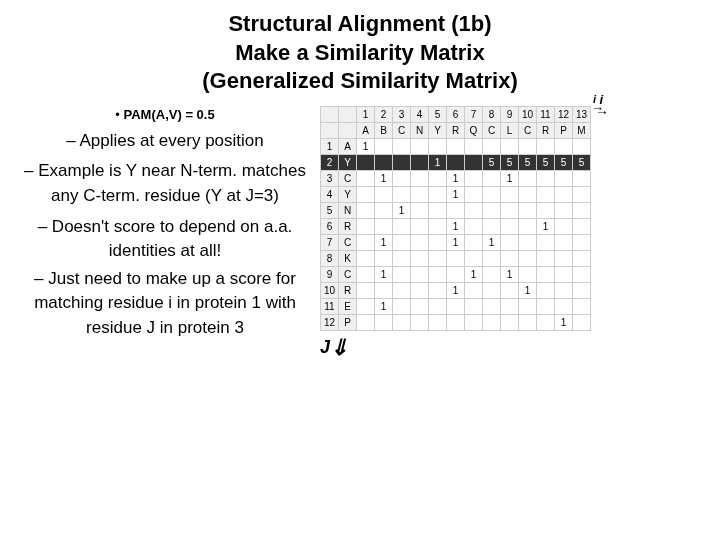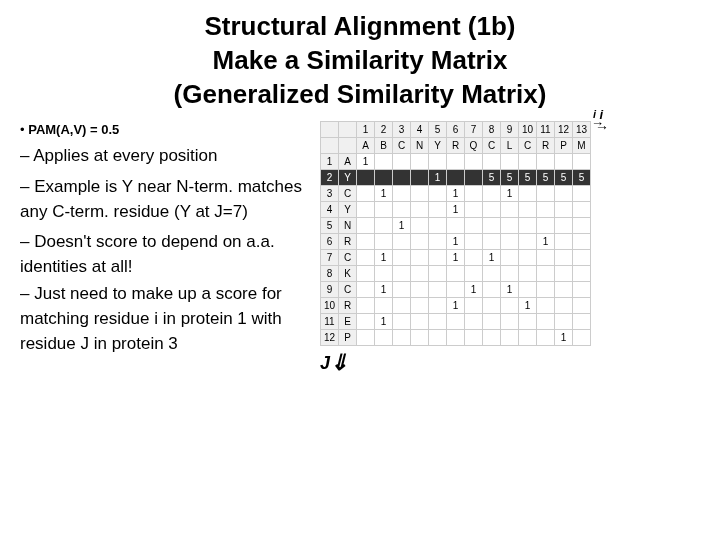--- a/index.html
+++ b/index.html
@@ -17,39 +17,40 @@
       height: 540px;
       display: flex;
       flex-direction: column;
       padding: 10px 20px;
     }
     .title-section {
       text-align: center;
       margin-bottom: 10px;
     }
     .title-section h1 {
-      font-size: 26px;
+      font-size: 22px;
       font-weight: bold;
       line-height: 1.3;
     }
     .content-area {
       display: flex;
       flex-direction: row;
       gap: 10px;
       flex: 1;
     }
     .left-panel {
       width: 290px;
       flex-shrink: 0;
       font-size: 12.5px;
       line-height: 1.45;
     }
     .left-panel ul {
       list-style: none;
       padding: 0;
+      text-align: center;
     }
     .left-panel li {
       margin-bottom: 6px;
     }
     .bullet-main {
       font-size: 13px;
       font-weight: normal;
       margin-bottom: 4px;
     }
     .sub-list {
@@ -133,21 +134,21 @@
           <div class="bullet-main">
             • <span class="bold">PAM(A,V) = 0.5</span>
           </div>
           <ul class="sub-list">
             <li>Applies at every position</li>
           </ul>
         </li>
 
         <li>
           <ul class="sub-list">
-            <li>Example is Y near N-term. matches any C-term. residue (Y at J=7)</li>
+            <li>Example is Y near N-term. matches any C-term. residue (Y at J=3)</li>
           </ul>
         </li>
 
         <li>
           <ul class="sub-list">
             <li>Doesn't score to depend on a.a. identities at all!</li>
             <li>Just need to make up a score for matching residue i in protein 1 with residue J in protein 3</li>
           </ul>
         </li>
       </ul>

